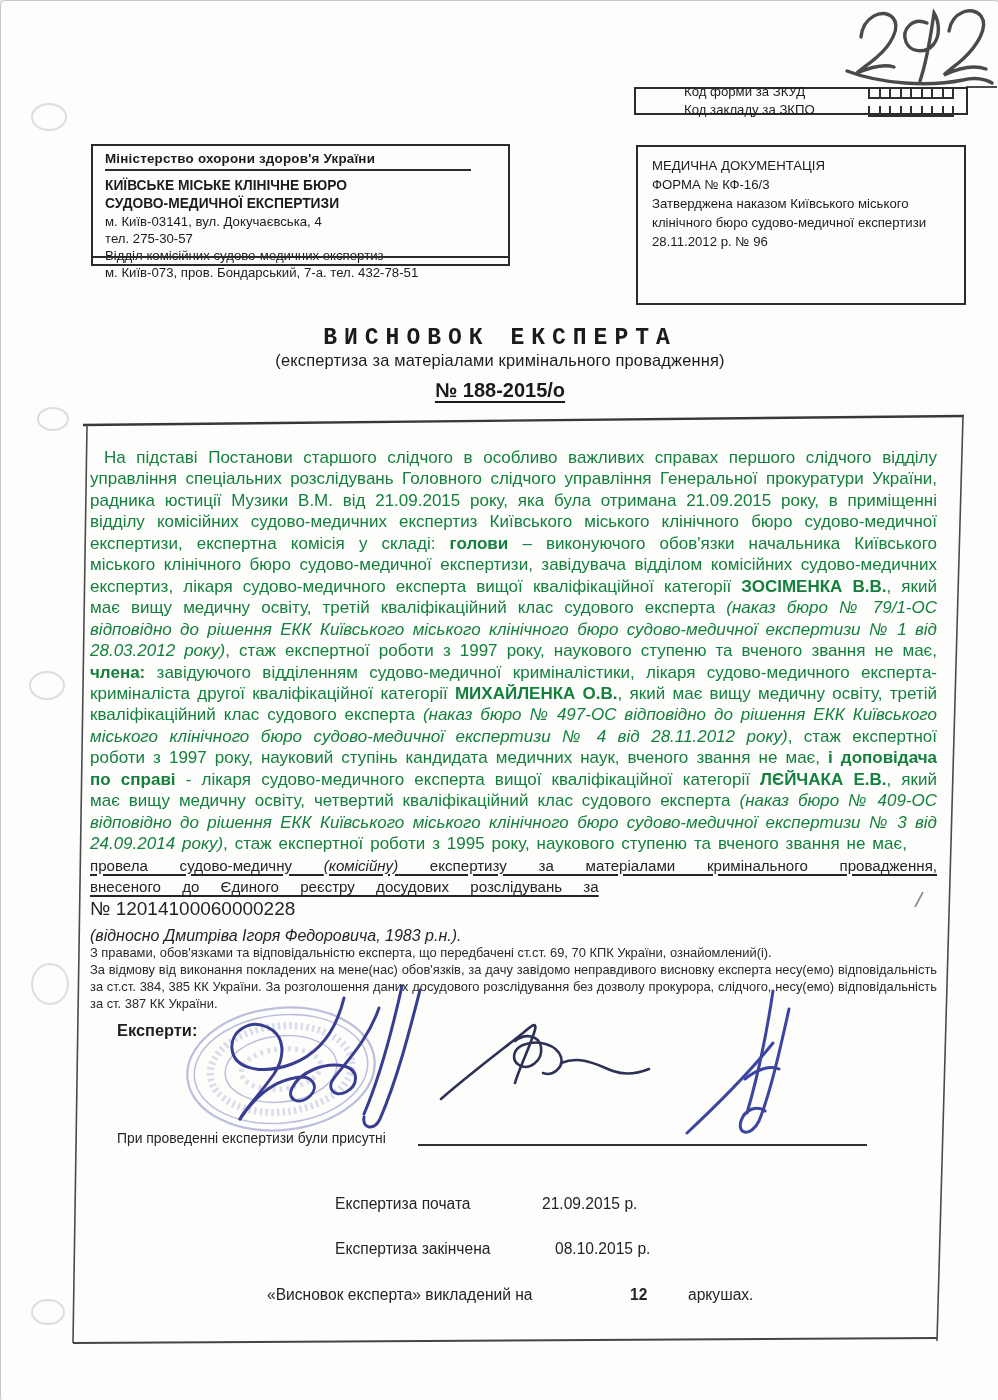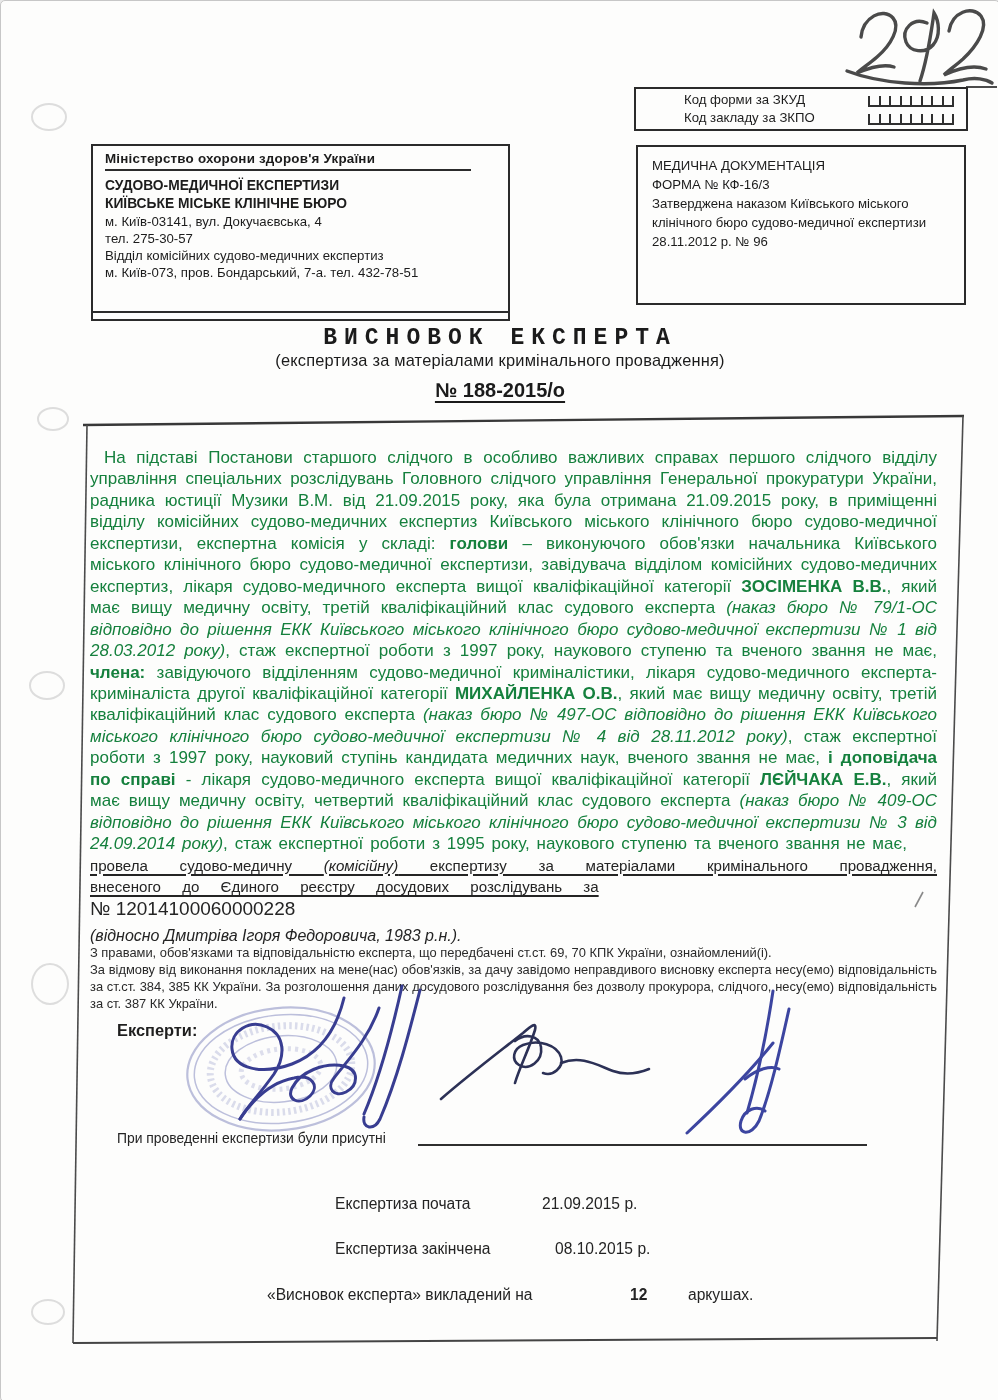--- a/index.html
+++ b/index.html
@@ -7,34 +7,34 @@
     position:relative;width:998px;height:1400px;margin:0 auto;
     background:#fdfdfc;overflow:hidden;
     border:1px solid #c7c7c7;border-radius:5px;
     font-family:"Liberation Sans",sans-serif;color:#242424;
   }
   .abs{position:absolute;}
   svg{display:block;}
 
   
   .code-box{
-    left:633px;top:86px;width:334px;height:44px;
+    left:633px;top:86px;width:334px;height:28px;
     border:2px solid #2b2b2b;box-sizing:border-box;
     display:flex;align-items:center;
   }
   .code-labels{margin-left:48px;font-size:13.2px;line-height:1.4;color:#1d1d1d;flex:1;}
   .code-combs{margin-right:12px;display:flex;flex-direction:column;gap:4px;}
   .comb{display:flex;width:86px;height:12px;border-bottom:2px solid #2f2f2f;}
   .comb i{flex:1;border-left:2px solid #2f2f2f;height:9px;margin-top:3px;}
   .comb i:last-child{border-right:2px solid #2f2f2f;}
   .code-ext{left:965px;top:85px;width:31px;height:2px;background:#2b2b2b;opacity:.85;}
 
   
   .org-box{
-    left:90px;top:143px;width:419px;height:177px;border:2px solid #2b2b2b;
+    left:90px;top:143px;width:419px;height:122px;border:2px solid #2b2b2b;
     box-sizing:border-box;padding:5px 12px 0 12px;color:#1c1c1c;
   }
   .org-ministry{font-size:13.4px;font-weight:bold;letter-spacing:.2px;}
   .org-rule{width:366px;border-top:2px solid #2b2b2b;margin:3px 0 6px 0;}
   .org-name{font-size:13.8px;font-weight:bold;line-height:1.3;}
   .org-addr{font-size:13.2px;line-height:1.3;}
   .org-bottom-rule{position:absolute;left:0;right:0;bottom:6px;border-top:2px solid #2b2b2b;}
 
   .doc-box{
     left:635px;top:144px;width:330px;height:160px;border:2px solid #2b2b2b;
@@ -124,22 +124,22 @@
           <i></i>
           <i></i>
         </div>
     </div>
   </div>
   <div class="abs code-ext"></div>
 
   <div class="abs org-box">
     <div class="org-ministry">Міністерство охорони здоров'я України</div>
     <div class="org-rule"></div>
+    <div class="org-name">КИЇВСЬКЕ МІСЬКЕ КЛІНІЧНЕ БЮРО</div>
     <div class="org-name">СУДОВО-МЕДИЧНОЇ ЕКСПЕРТИЗИ</div>
-    <div class="org-name">КИЇВСЬКЕ МІСЬКЕ КЛІНІЧНЕ БЮРО</div>
     <div class="org-addr">м. Київ-03141, вул. Докучаєвська, 4</div>
     <div class="org-addr">тел. 275-30-57</div>
     <div class="org-addr">Відділ комісійних судово-медичних експертиз</div>
     <div class="org-addr">м. Київ-073, пров. Бондарський, 7-а. тел. 432-78-51</div>
     <div class="org-bottom-rule"></div>
   </div>
 
   <div class="abs doc-box">
     <div>МЕДИЧНА ДОКУМЕНТАЦІЯ</div>
     <div>ФОРМА № КФ-16/3</div>

